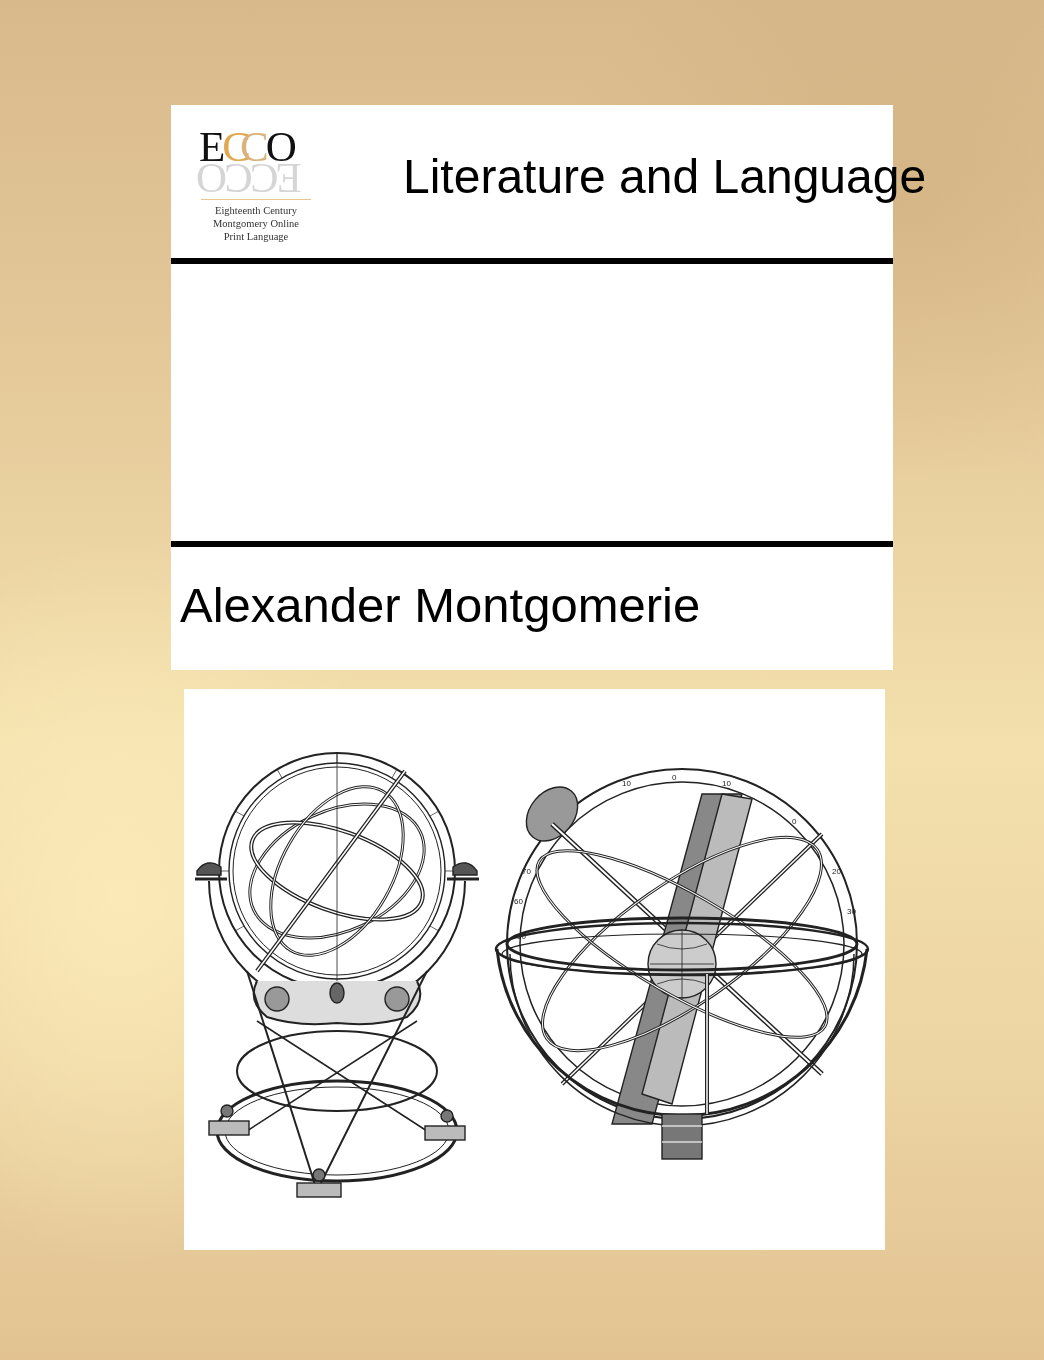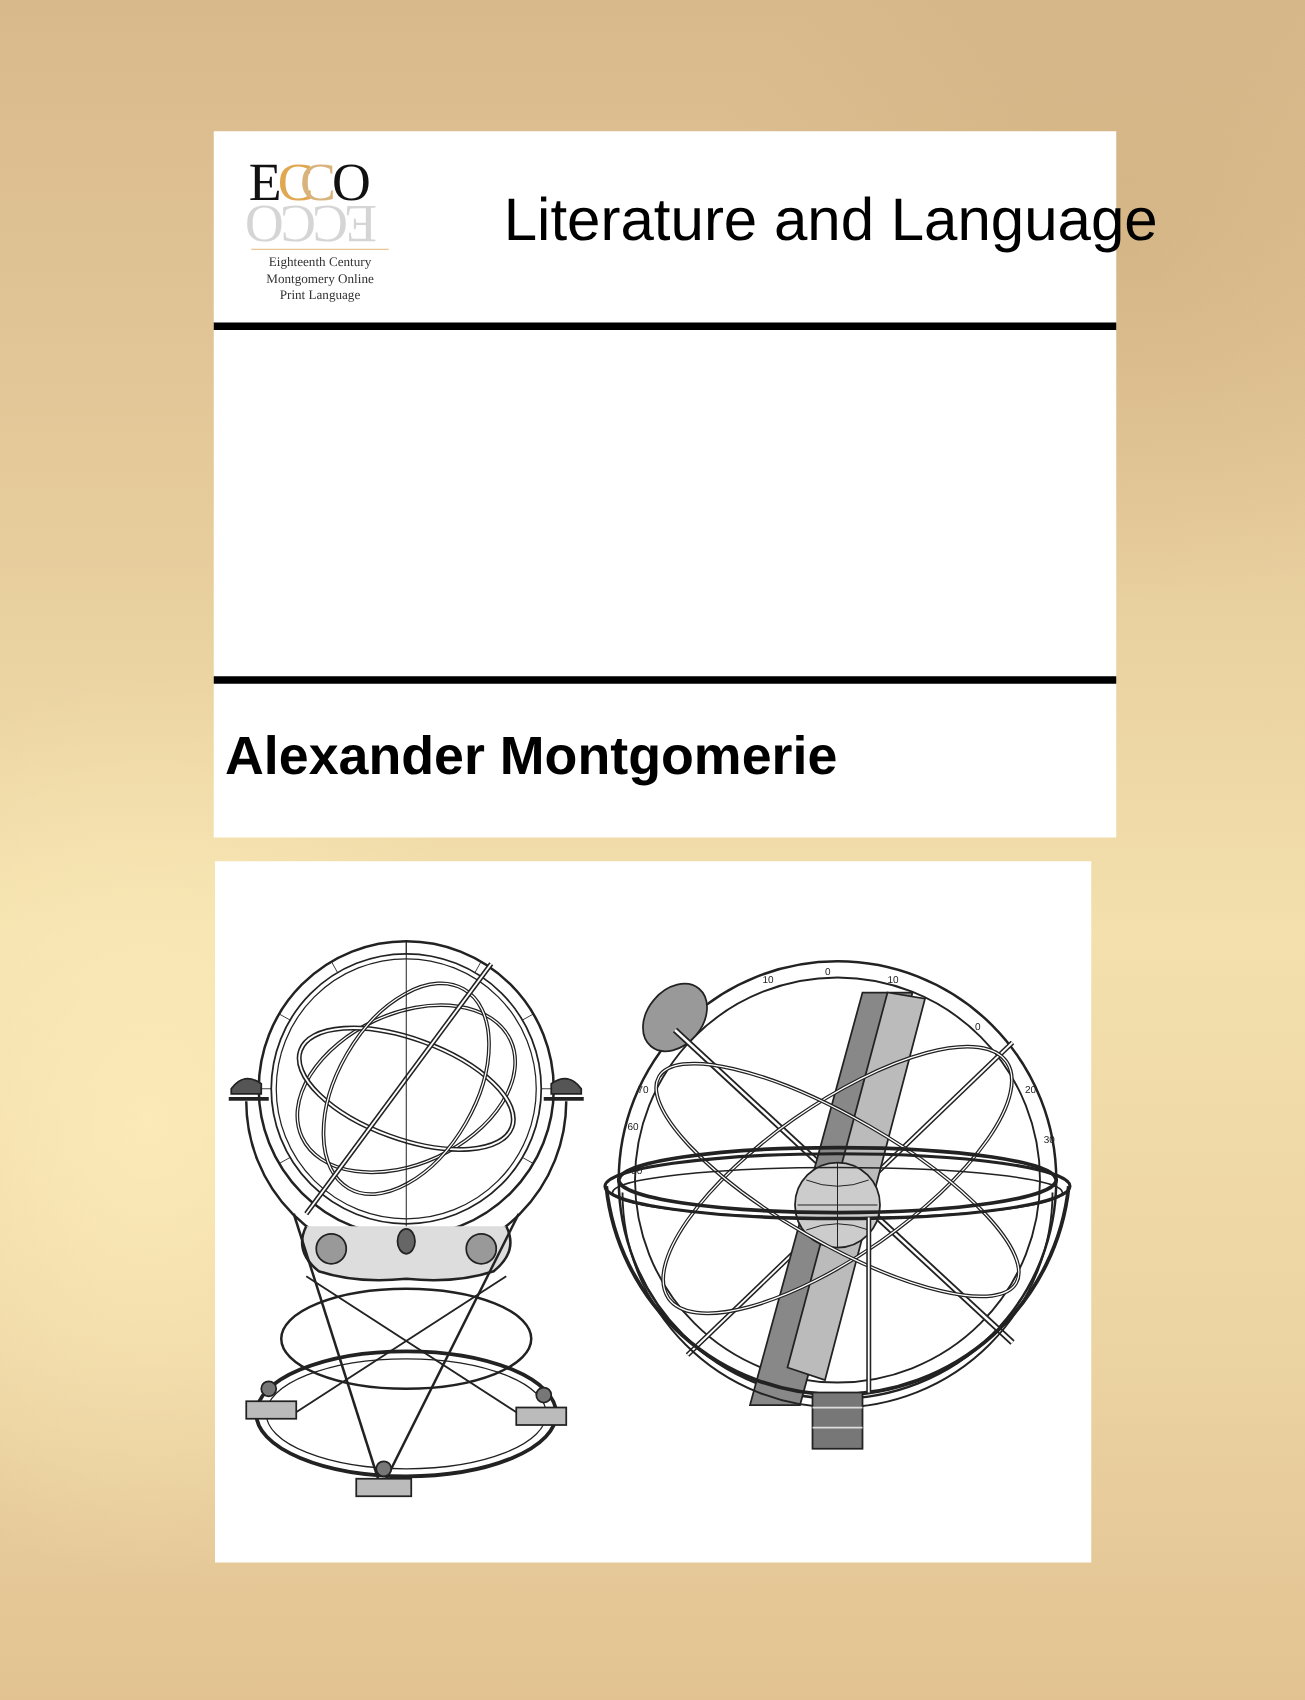--- a/index.html
+++ b/index.html
@@ -105,29 +105,28 @@
       font-size: 43px;
       line-height: 51px;
       color: #000;
       margin: 0;
       font-weight: normal;
     }
     .author {
       position: absolute;
       left: 9px;
       top: 474px;
-      font-size: 43px;
+      font-size: 49px;
       line-height: 52px;
       color: #000;
       white-space: nowrap;
-      font-weight: bold;
     }
     .panel-image {
       position: absolute;
-      left: 172px;
+      left: 184px;
       top: 689px;
       width: 701px;
       height: 561px;
       background: #ffffff;
     }
     .engraving {
       position: absolute;
     }
     .engraving-left {
       left: 3px;

